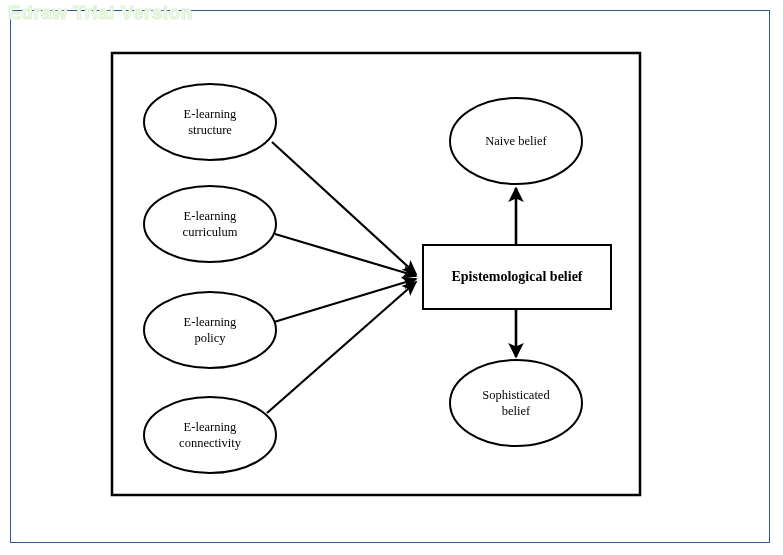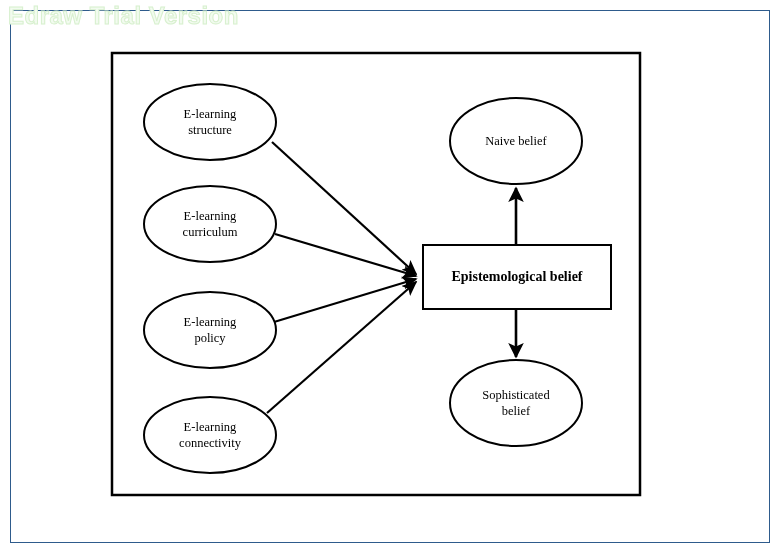--- a/index.html
+++ b/index.html
@@ -25,21 +25,21 @@
     height: 533px;
     border: 1px solid #2e5b8c;
     box-sizing: border-box;
     background: #ffffff;
   }
   #watermark {
     position: absolute;
     left: 8px;
     top: 2px;
     font-family: "Liberation Sans", sans-serif;
-    font-size: 24px;
+    font-size: 19px;
     font-weight: bold;
     letter-spacing: 0.5px;
     color: #f2fbef;
     -webkit-text-stroke: 1px #d8f0cf;
     text-shadow: 0 0 0 #d8f0cf;
     white-space: nowrap;
     user-select: none;
   }
   #diagram-svg {
     position: absolute;

